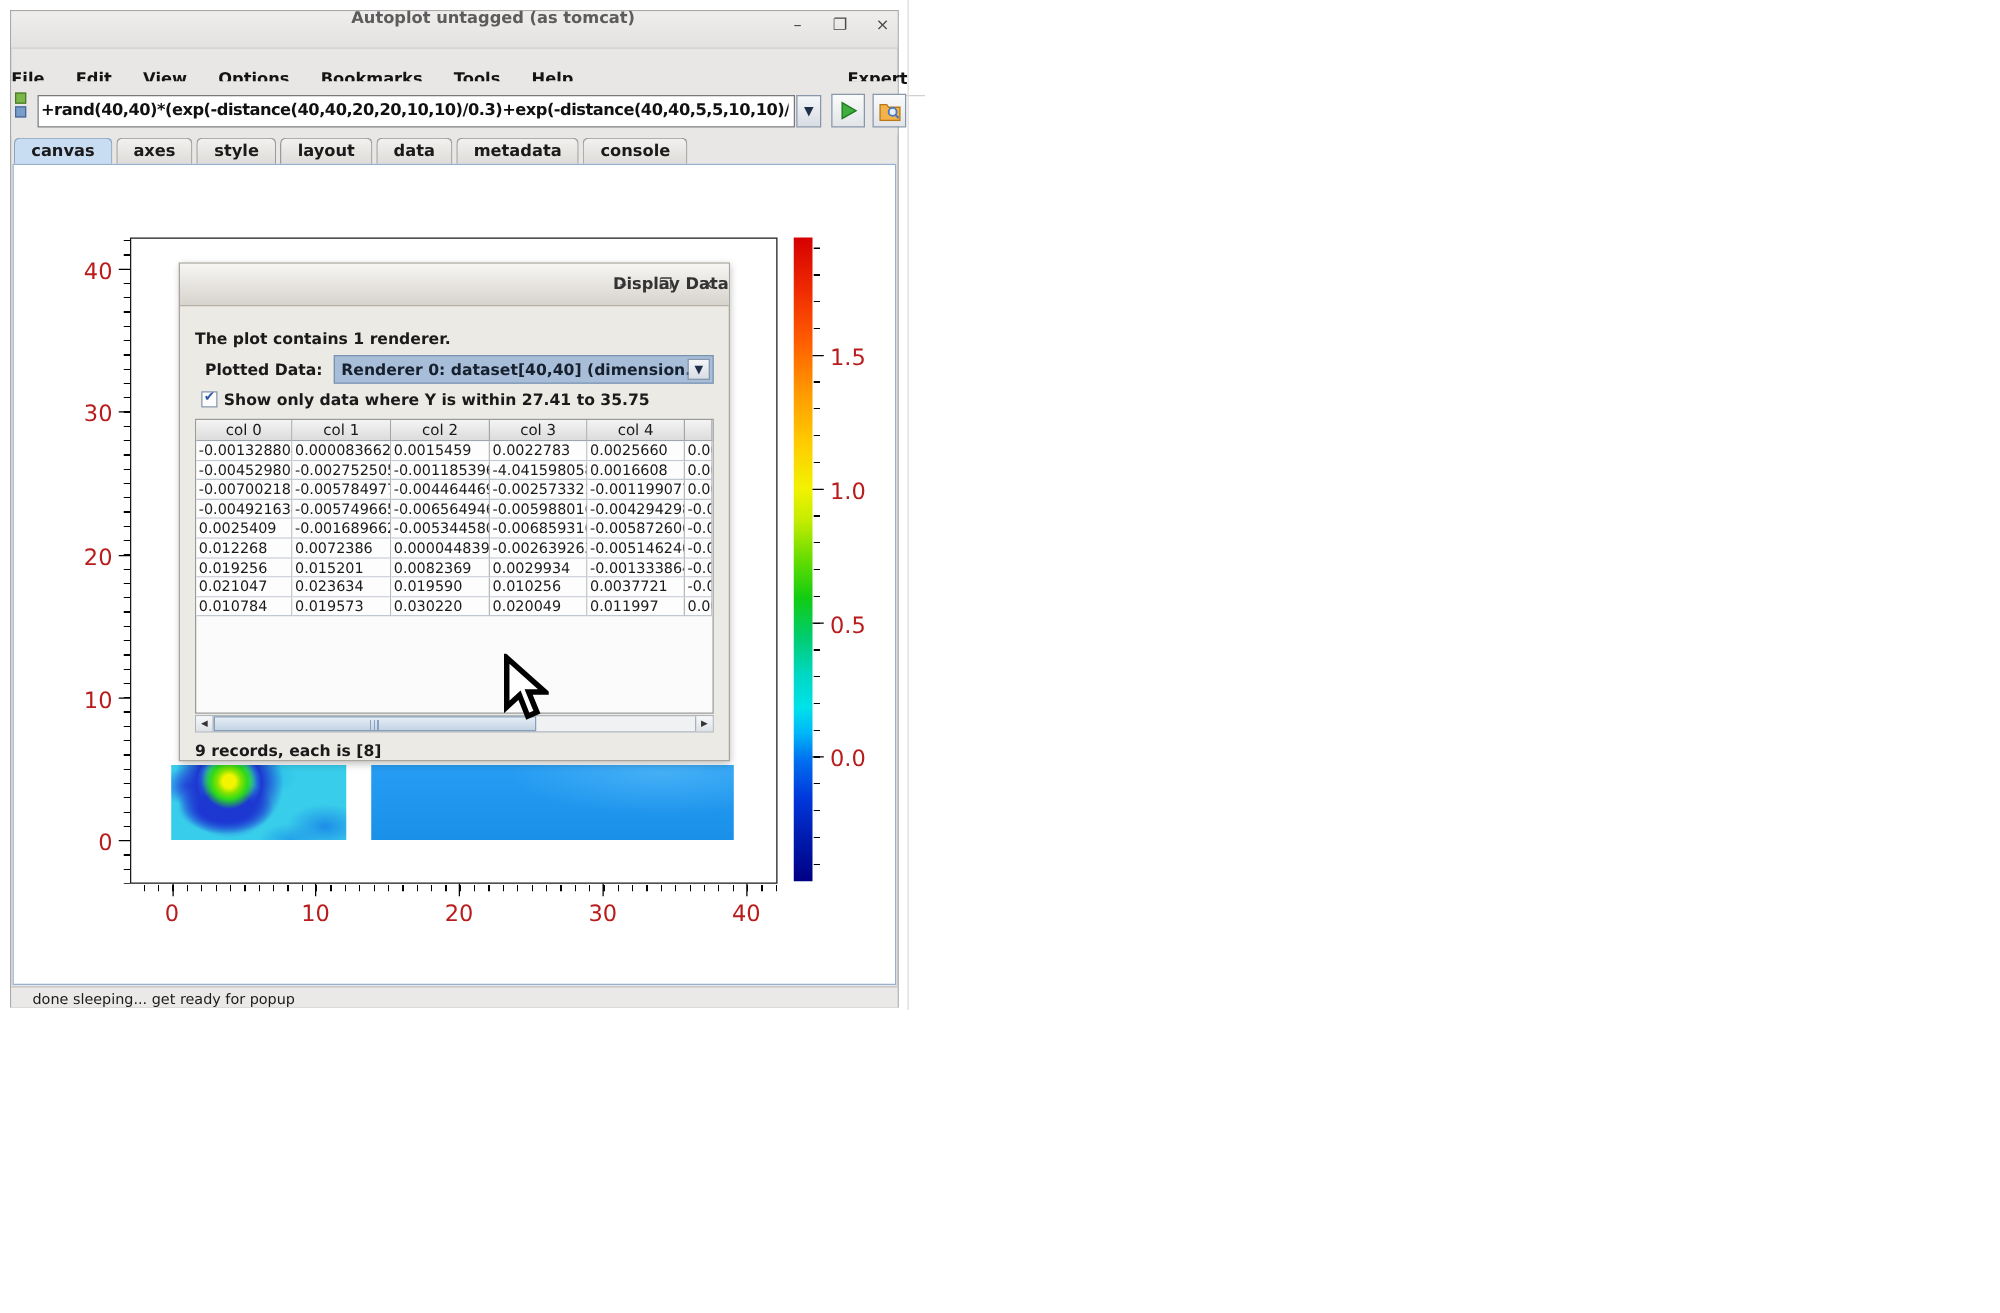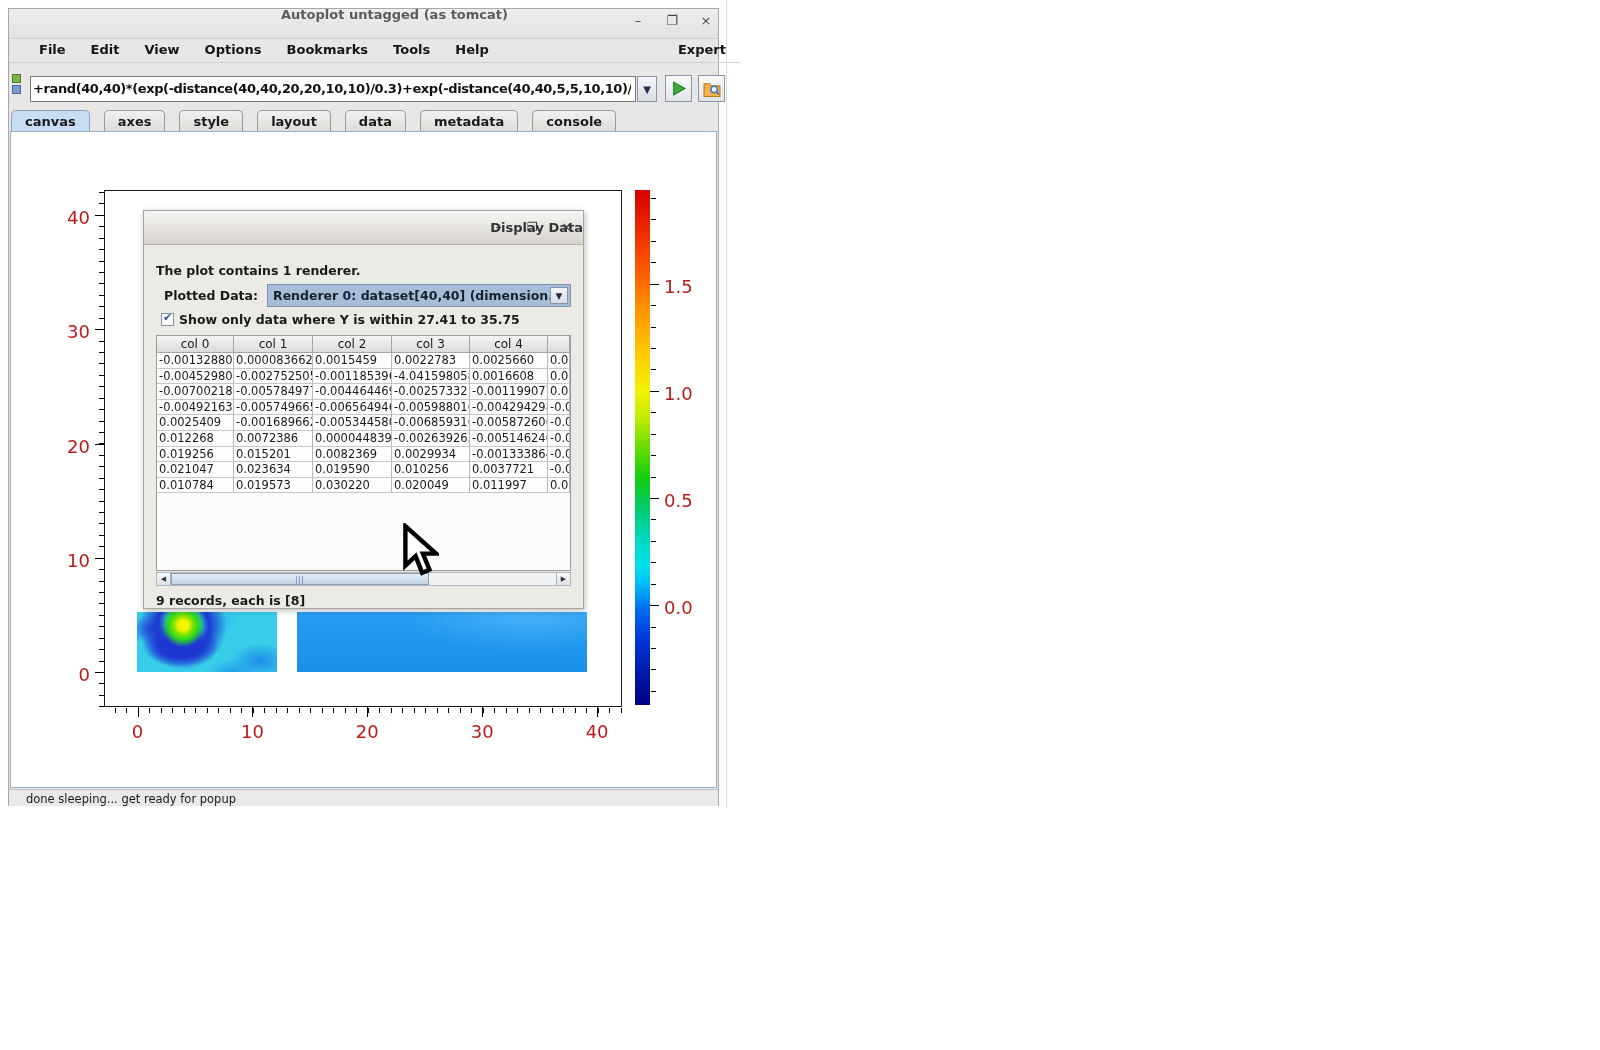--- a/index.html
+++ b/index.html
@@ -5,40 +5,40 @@
   html,body{margin:0;padding:0;background:#fff;}
   .page{position:relative;width:1600px;height:1050px;overflow:hidden;
         font-family:"DejaVu Sans","Liberation Sans",sans-serif;-webkit-font-smoothing:antialiased;}
   .abs{position:absolute;}
 
   
   .app-window{left:8px;top:8px;width:711px;height:798px;background:#e9e7e5;border:1px solid #a8a8a8;box-sizing:border-box;}
   .titlebar{left:9px;top:9px;width:709px;height:29px;background:linear-gradient(#f0eeec,#e4e2e0);border-bottom:1px solid #cfcdcb;}
   .win-title{left:0;top:7px;width:709px;text-align:center;font-size:13px;font-weight:600;color:#5c5c5c;padding-left:40px;}
   .win-btn{top:13px;width:18px;height:16px;text-align:center;font-size:13px;color:#4a4a4a;line-height:15px;cursor:default;}
-  .menubar{left:9px;top:36px;width:731px;height:27px;border-bottom:1px solid #d2d0ce;display:flex;align-items:center;gap:25px;padding-left:30px;box-sizing:border-box;}
+  .menubar{left:9px;top:50px;width:731px;height:27px;border-bottom:1px solid #d2d0ce;display:flex;align-items:center;gap:25px;padding-left:0;box-sizing:border-box;}
   .menu-item{font-size:13px;font-weight:bold;color:#141414;}
   .expert{position:absolute;right:14px;top:6px;font-size:13px;font-weight:bold;color:#141414;}
 
   
   .uri-row{left:9px;top:65px;width:709px;height:43px;background:#e9e7e5;}
   .sq{width:9px;height:9px;border:1px solid #4c6a30;box-sizing:border-box;}
   .sq.green{background:#7ab648;border-color:#4a7a28;}
   .sq.blue{background:#7a9cc8;border-color:#46689a;margin-top:2px;}
   .uri-field{left:21px;top:11px;width:606px;height:26px;background:#fff;border:1px solid #7a7a7a;box-sizing:border-box;}
   .uri-field input{position:absolute;left:2px;top:1px;width:598px;height:21px;border:none;outline:none;
       font-family:"DejaVu Sans","Liberation Sans",sans-serif;font-size:13px;font-weight:bold;color:#111;
       letter-spacing:-0.4px;background:transparent;padding:0;}
   .mini-btn{background:linear-gradient(#f4f6f8,#d8dde4);border:1px solid #8898ac;box-sizing:border-box;
             display:flex;align-items:center;justify-content:center;}
   .uri-drop{left:628px;top:11px;width:20px;height:26px;font-size:10px;color:#20304a;}
   .tool-btn{top:10px;width:27px;height:27px;background:linear-gradient(#fbfbfb,#e2e4e8);border:1px solid #8898ac;box-sizing:border-box;display:flex;align-items:center;justify-content:center;}
 
   
-  .tabbar{left:11px;top:110px;height:22px;display:flex;gap:14px;}
+  .tabbar{left:11px;top:110px;height:22px;display:flex;gap:3px;}
   .tab{height:21px;padding:0 13px;display:flex;align-items:center;font-size:13px;font-weight:bold;color:#1a1a1a;
        background:linear-gradient(#f2f1ef,#dddbd8);border:1px solid #9a9a9a;border-bottom:none;border-radius:5px 5px 0 0;}
   .tab.selected{background:#c9ddf2;border-color:#8aa4c0;}
 
   
   .canvas-panel{left:10px;top:131px;width:707px;height:657px;background:#fff;border:1px solid #96b1cd;box-sizing:border-box;}
   .plot-frame{left:104px;top:190px;width:518px;height:517px;border:1px solid #1a1a1a;box-sizing:border-box;background:#fff;}
   .yminor{left:99px;top:192px;width:5px;height:515px;background:repeating-linear-gradient(to bottom,#000 0 1px,transparent 1px 11.43px);}
   .xminor{left:115px;top:708px;width:507px;height:5px;background:repeating-linear-gradient(to right,#000 0 1px,transparent 1px 11.49px);}
   .cbminor{left:651px;top:197.6px;width:5px;height:508px;background:repeating-linear-gradient(to bottom,#000 0 1px,transparent 1px 21.43px);}

